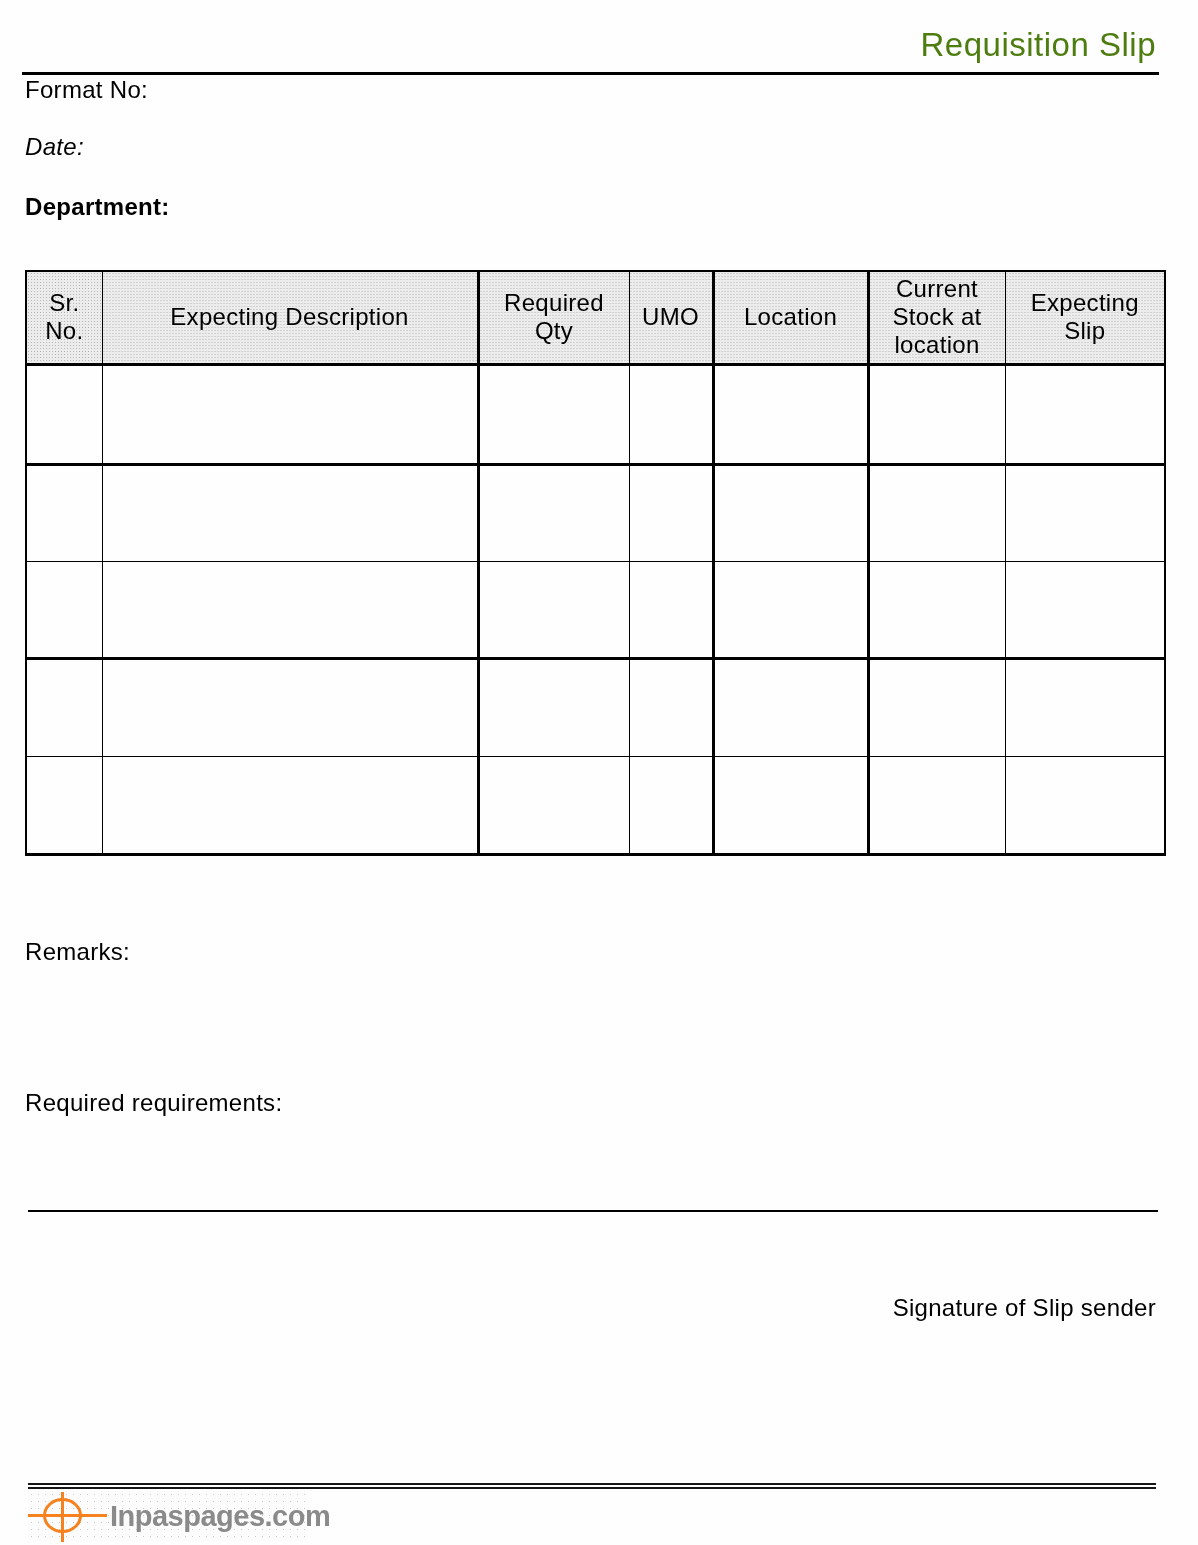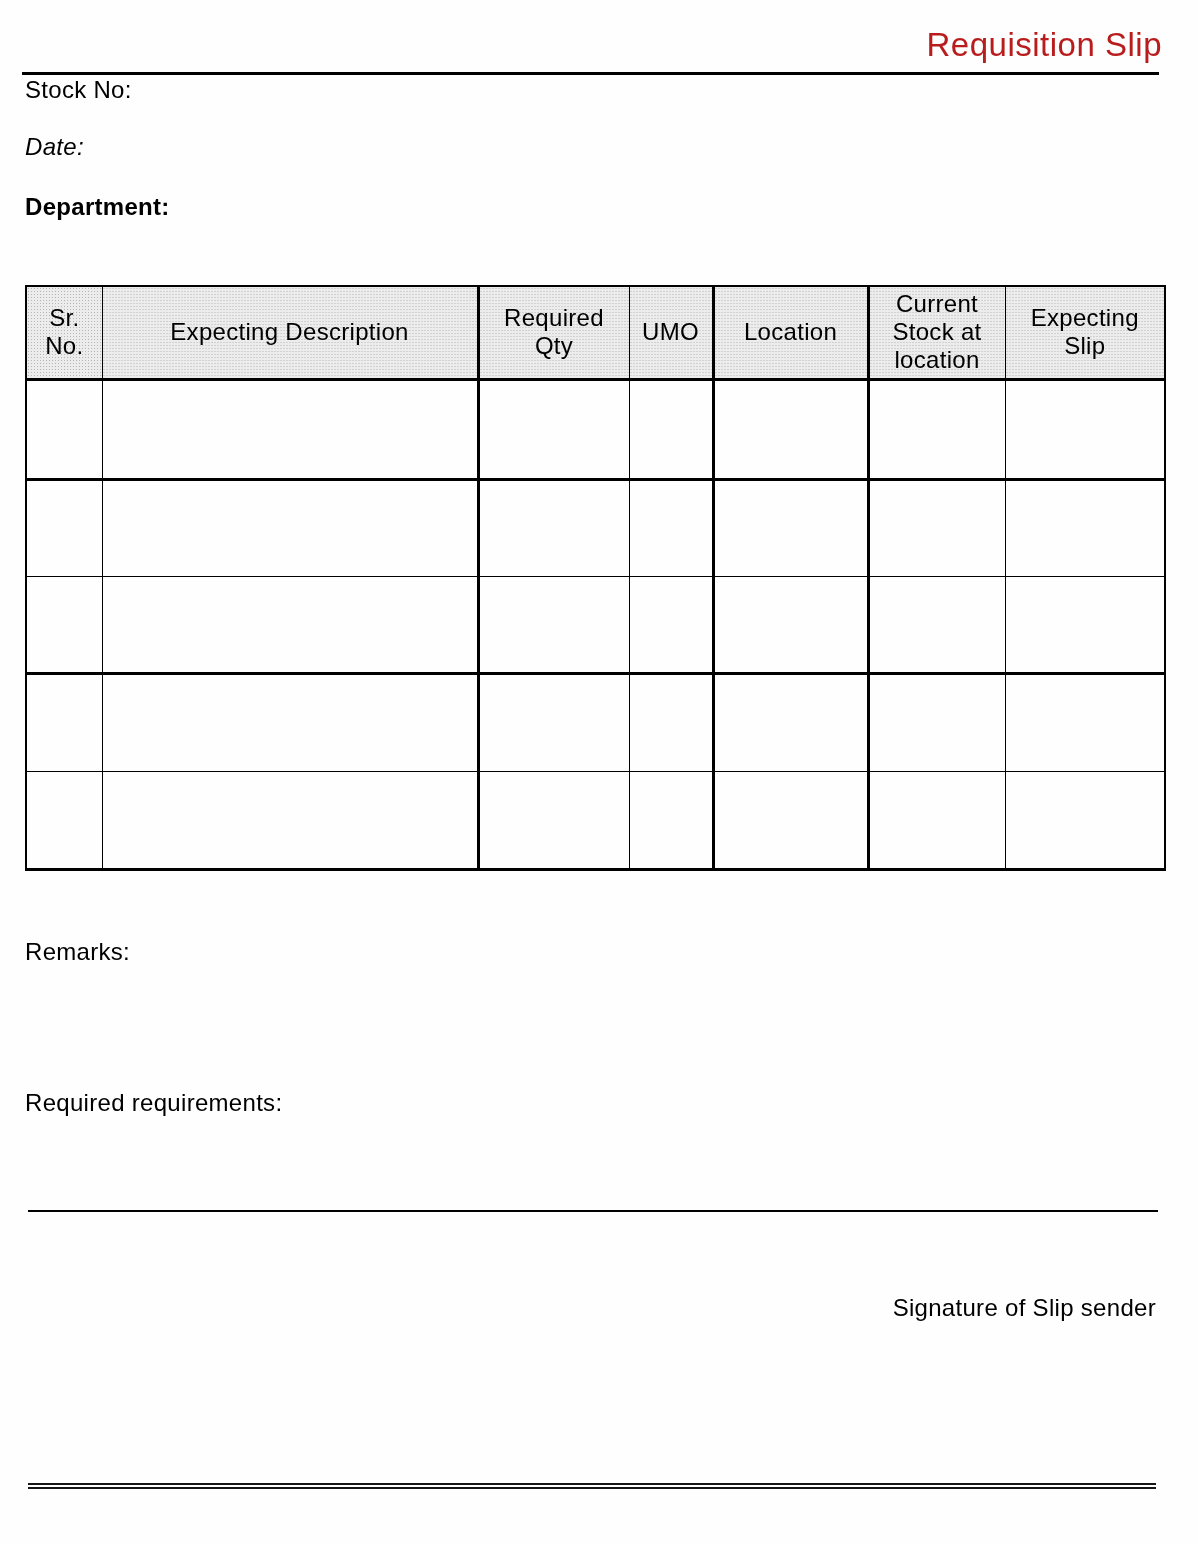--- a/index.html
+++ b/index.html
@@ -10,24 +10,24 @@
     position: relative;
     width: 1198px;
     height: 1545px;
     background: #fdfefd;
     overflow: hidden;
   }
 
   .page-title {
     position: absolute;
     top: 26px;
-    right: 36px;
+    right: 42px;
     font-size: 33px;
     letter-spacing: 0.5px;
-    color: #b91c1c;
+    color: #4d7c0f;
     white-space: nowrap;
   }
 
   .title-rule {
     position: absolute;
     top: 72px;
     left: 22px;
     width: 1137px;
     height: 3px;
     background: #000;
@@ -43,21 +43,21 @@
   .label-format { top: 76px; }
   .label-date { top: 133px; font-style: italic; }
   .label-department { top: 193px; font-weight: bold; }
   .label-remarks { top: 938px; }
   .label-specific { top: 1089px; }
 
   
   .req-table {
     position: absolute;
     left: 25px;
-    top: 285px;
+    top: 270px;
     width: 1139px;
     border-collapse: collapse;
     table-layout: fixed;
   }
   .req-table, .req-table th, .req-table td { border: 1px solid #000; }
   .req-table { border-width: 2px; border-bottom-width: 3px; }
   .req-table th {
     border-bottom-width: 3px;
     background-color: #ececec;
     background-image: radial-gradient(#b5b5b5 0.7px, rgba(0,0,0,0) 0.8px);
@@ -154,21 +154,21 @@
   }
 </style>
 </head>
 <body>
 
 <div class="page">
 
   <div class="page-title">Requisition Slip</div>
   <div class="title-rule"></div>
 
-  <div class="field-label label-format">Stock No:</div>
+  <div class="field-label label-format">Format No:</div>
   <div class="field-label label-date">Date:</div>
   <div class="field-label label-department">Department:</div>
 
   <table class="req-table">
     <colgroup>
       <col style="width:76px">
       <col style="width:376px">
       <col style="width:151px">
       <col style="width:84px">
       <col style="width:155px">
@@ -235,14 +235,22 @@
     </tbody>
   </table>
 
   <div class="field-label label-remarks">Remarks:</div>
   <div class="field-label label-specific">Required requirements:</div>
 
   <div class="sig-rule"></div>
   <div class="signature sig-sender">Signature of Slip sender</div>
 
   <div class="footer-rule"></div>
+  <div class="logo-area">
+    <div class="crosshair">
+      <div class="h-line"></div>
+      <div class="v-line"></div>
+      <div class="circle"></div>
+    </div>
+    <div class="brand-text">Inpaspages.com</div>
+  </div>
 
 </div>
 
 </body></html>

